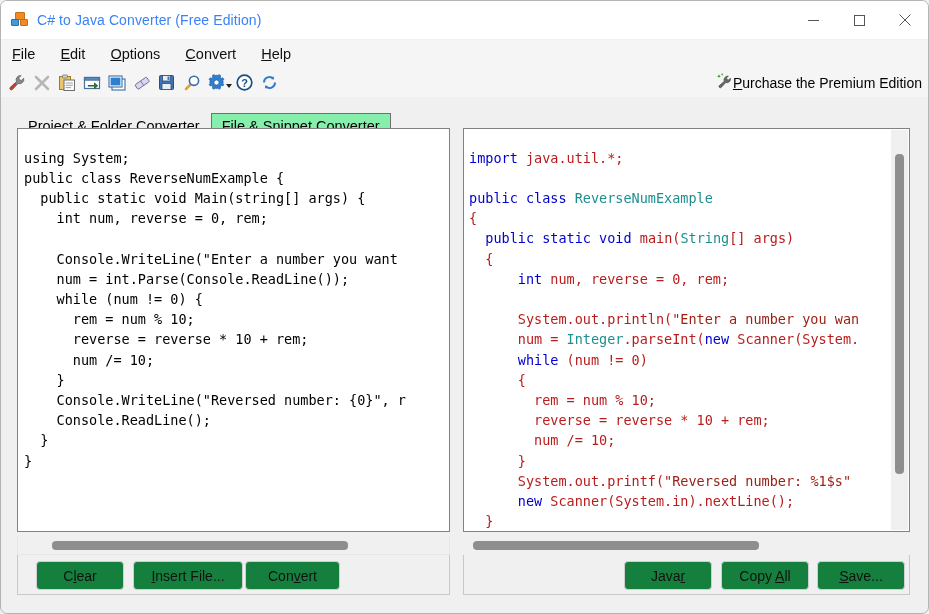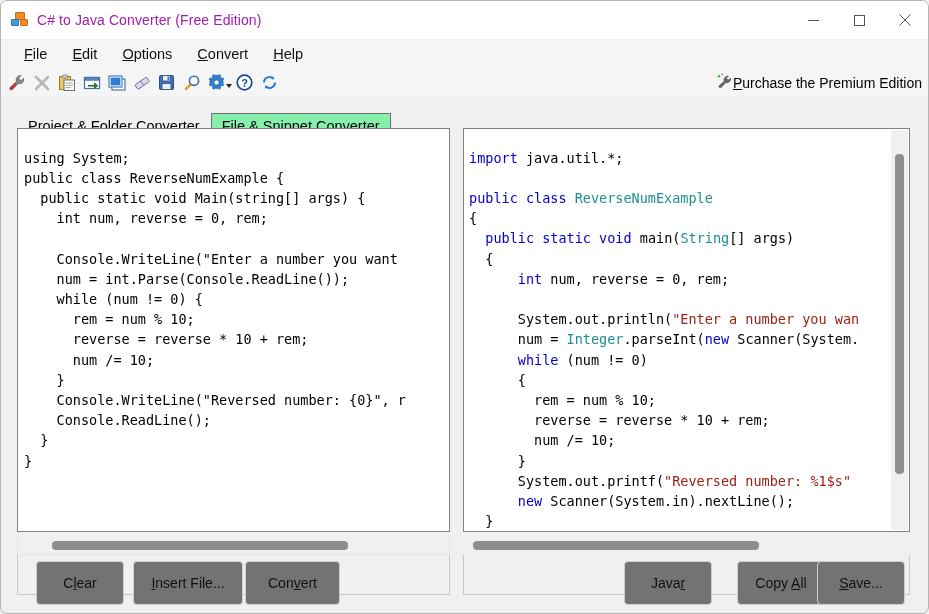--- a/index.html
+++ b/index.html
@@ -25,33 +25,32 @@
     border-bottom:1px solid #f0f0f0;
   }
   .app-icon{
     width:18px;height:16px;margin-left:10px;margin-right:8px;position:relative;flex:none;
   }
   .app-icon i{position:absolute;display:block;border-radius:1px;}
   .app-icon .sq1{left:4px;top:0px;width:10px;height:8px;background:#f08a24;border:1px solid #c96d12;box-sizing:border-box;}
   .app-icon .sq2{left:0px;top:7px;width:8px;height:7px;background:#3d9bdc;border:1px solid #2176ad;box-sizing:border-box;}
   .app-icon .sq3{left:9px;top:7px;width:8px;height:7px;background:#f08a24;border:1px solid #c96d12;box-sizing:border-box;}
   .title-text{
-    font-size:14px;color:#a21caf;letter-spacing:0.1px;
+    font-size:14px;color:#3b82f6;letter-spacing:0.1px;
   }
   .winbtns{position:absolute;right:0;top:0;height:38px;display:flex;}
   .winbtn{
     width:46px;height:38px;display:flex;align-items:center;justify-content:center;
     color:#555;
   }
   .winbtn svg{display:block;}
 
   
   .menubar{
     height:28px;background:#f5f5f5;display:flex;align-items:center;
-    padding-left:12px;
     text-align:right;
   }
   .menu-item{
     font-size:14.5px;color:#101010;padding:3px 11px;margin-right:3px;
   }
   .menu-item u{text-decoration:underline;}
 
   
   .toolbar{
     height:29px;background:#f5f5f5;display:flex;align-items:center;
@@ -129,22 +128,22 @@
   .hwrap-left{width:433px;margin-left:8px;box-sizing:border-box;border:1px solid #e6e6e6;border-top:none;}
   .hwrap-right{width:447px;margin-left:13px;box-sizing:border-box;}
 
   
   .bottom{
     position:relative;height:58px;margin:0 8px;
   }
   .btn{
     position:absolute;
     box-sizing:border-box;
-    height:44px;
-    background:#737373;
+    height:29px;
+    background:#15803d;
     border:1px solid #cfcfcf;
     border-radius:4px;
     font-family:"Liberation Sans", sans-serif;
     font-size:14px;color:#111;
     display:flex;align-items:center;justify-content:center;
   }
   .btn u{text-decoration:underline;}
 
   .sep-left{
     position:absolute;left:8px;top:0;width:433px;height:40px;
@@ -154,21 +153,21 @@
   .sep-right{
     position:absolute;left:454px;top:0;width:447px;height:40px;
     border-left:1px solid #c8c8c8;border-bottom:1px solid #c8c8c8;border-right:1px solid #c8c8c8;
     box-sizing:border-box;
   }
 
   
   .kw{color:#0000d0;}
   .ty{color:#1d8f8f;}
   .st{color:#9b2115;}
-  .pl{color:#000000;}
+  .pl{color:#b91c1c;}
 </style>
 </head>
 <body>
 
 <div class="window">
 
   <div class="titlebar">
     <span class="app-icon">
       <i class="sq1"></i>
         <i class="sq2"></i>
@@ -385,21 +384,21 @@
     <div class="btn" style="left:124px;top:6px;width:110px;">
       <span><span></span><u>I</u><span>nsert File...</span></span>
     </div>
     <div class="btn" style="left:236px;top:6px;width:95px;">
       <span><span>Con</span><u>v</u><span>ert</span></span>
     </div>
 
     <div class="btn" style="left:615px;top:6px;width:88px;">
       <span><span>Java</span><u>r</u><span></span></span>
     </div>
-    <div class="btn" style="left:712px;top:6px;width:88px;margin-left:16px;">
+    <div class="btn" style="left:712px;top:6px;width:88px;">
       <span><span>Copy </span><u>A</u><span>ll</span></span>
     </div>
     <div class="btn" style="left:808px;top:6px;width:88px;">
       <span><span></span><u>S</u><span>ave...</span></span>
     </div>
   </div>
 
 </div>
 
 </body></html>

